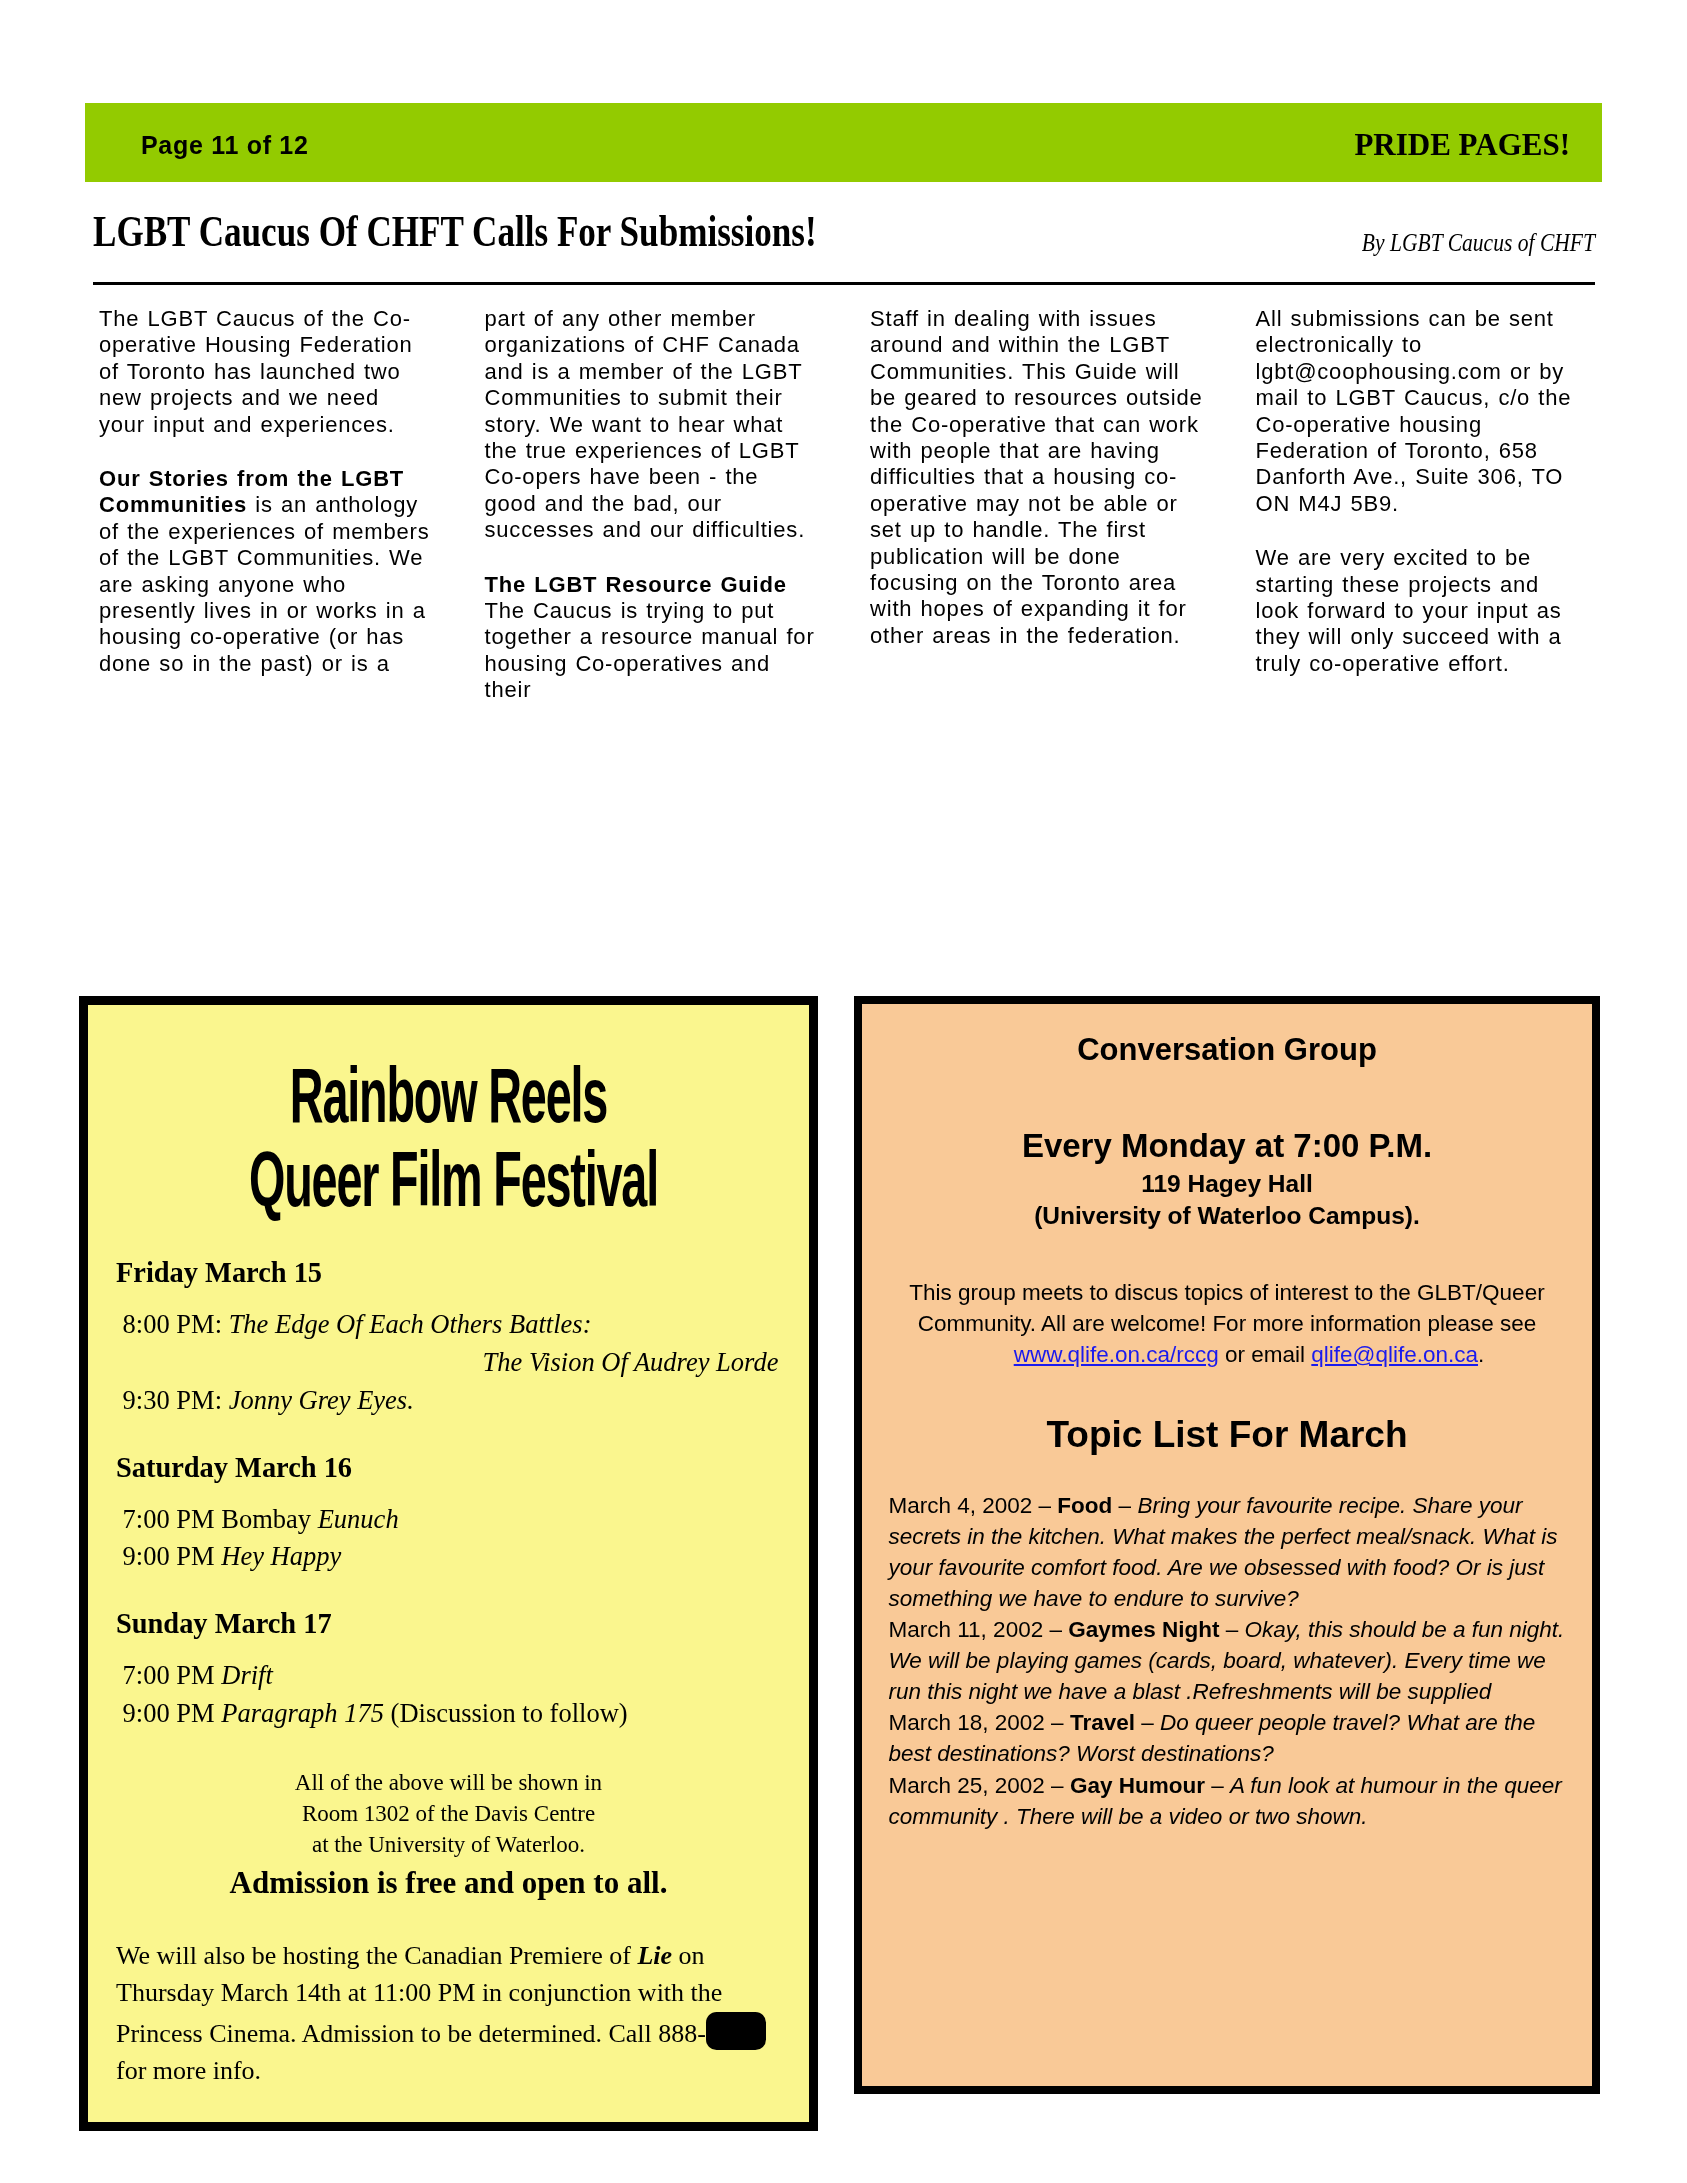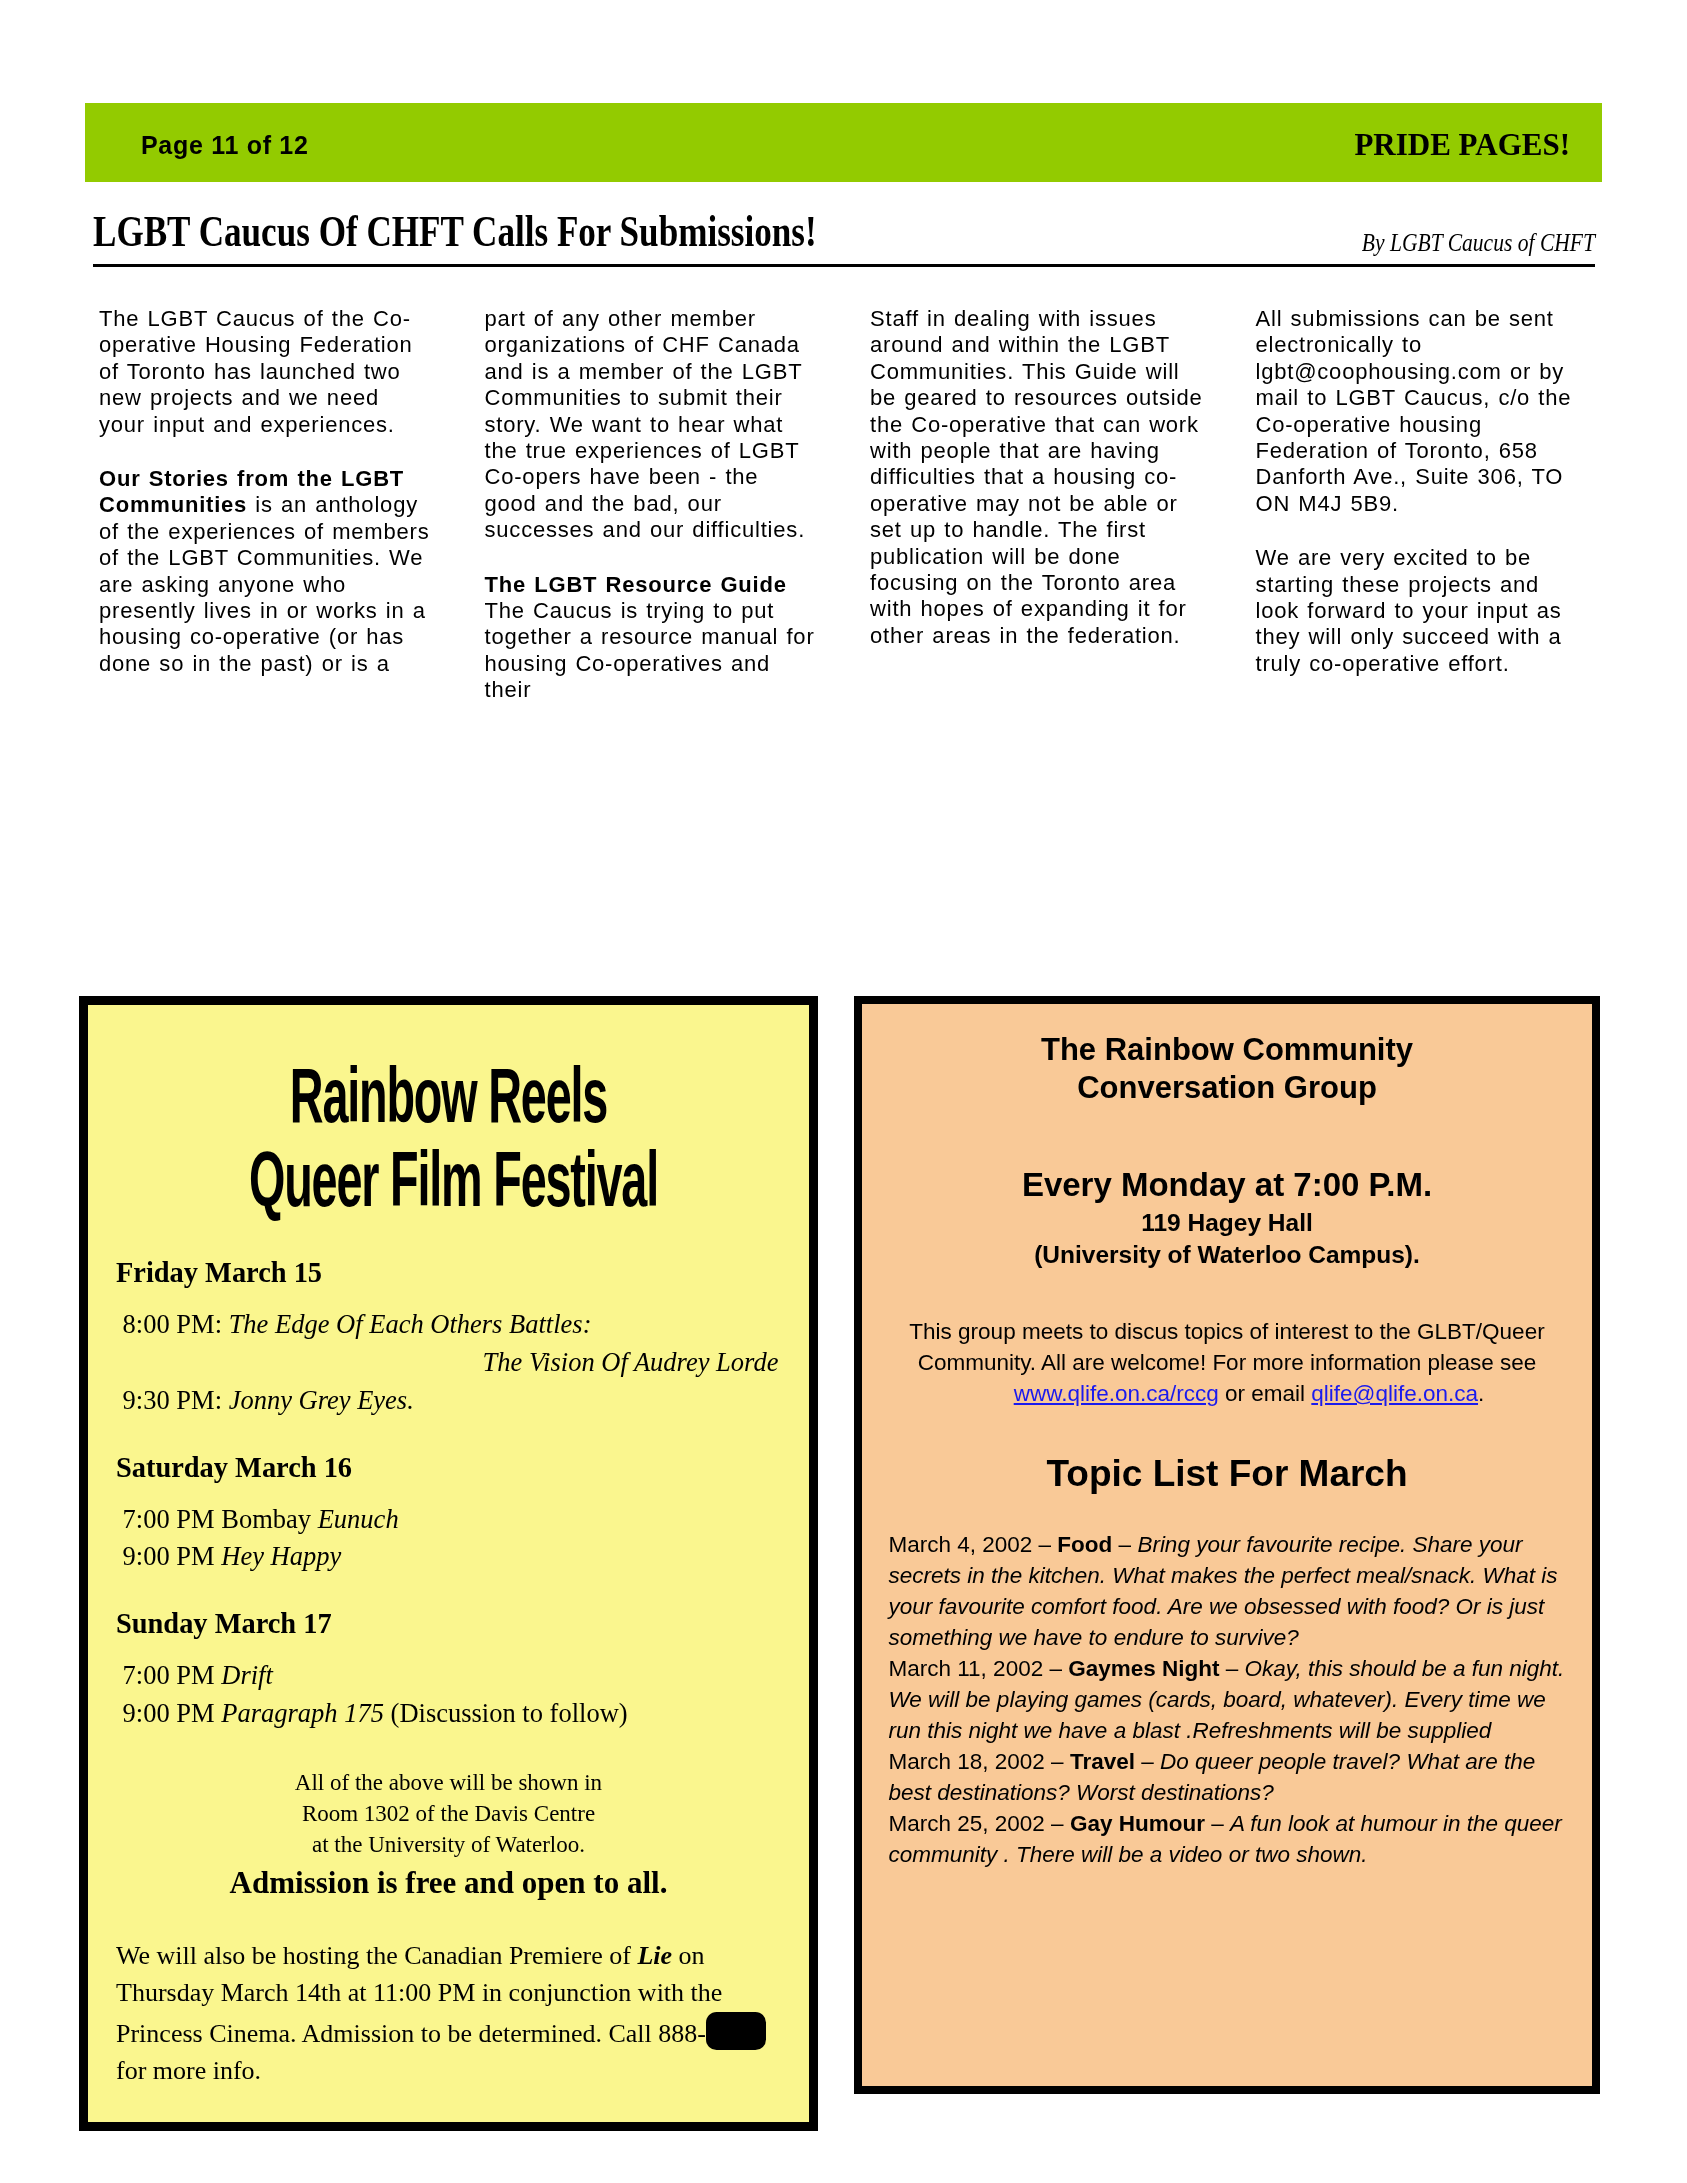--- a/index.html
+++ b/index.html
@@ -9,21 +9,21 @@
   
   .header-bar{position:absolute;left:85px;top:103px;width:1517px;height:79px;
               display:flex;align-items:center;justify-content:space-between;
               padding:5.3px 32px 0 56px;box-sizing:border-box;}
   .page-label{font-size:25px;font-weight:bold;letter-spacing:0.7px;}
   .brand{font-family:"Liberation Serif",serif;font-size:31px;font-weight:bold;white-space:nowrap;}
 
   
   .headline-row{position:absolute;left:93px;top:205px;width:1502px;
                 display:flex;justify-content:space-between;align-items:flex-end;
-                border-bottom:3.3px solid #000;padding-bottom:7px;}
+                border-bottom:3.3px solid #000;padding-bottom:25px;}
   .headline{font-family:"Liberation Serif",serif;font-weight:bold;font-size:45px;
             transform:scaleX(0.78);transform-origin:left bottom;white-space:nowrap;}
   .byline{font-family:"Liberation Serif",serif;font-style:italic;font-size:24.5px;
           transform:scaleX(0.88);transform-origin:right bottom;white-space:nowrap;}
 
   
   .columns{position:absolute;left:99px;top:306px;width:1489px;display:flex;gap:53px;}
   .col{flex:1;}
   .col p{margin:0 0 28px 0;font-size:22px;line-height:1.2;letter-spacing:0.8px;word-spacing:1.3px;}
   .b{font-weight:bold;}
@@ -113,21 +113,20 @@
       <div>All of the above will be shown in</div>
       <div>Room 1302 of the Davis Centre</div>
       <div>at the University of Waterloo.</div>
     </div>
     <div class="admission">Admission is free and open to all.</div>
     <div class="premiere"><span class="">We will also be hosting the Canadian Premiere of </span><span class="b i">Lie</span><span class=""> on Thursday March 14th at 11:00 PM in conjunction with the Princess Cinema.  Admission to be determined. Call 888-</span><span class="redact" style="background: rgb(0, 0, 0);"></span><span class=""> for more info.</span></div>
   </div>
 
   <div class="conversation-box" style="background: rgb(249, 201, 151);">
     <div class="conv-title">
-      <div>The Rainbow Community</div>
       <div>Conversation Group</div>
     </div>
     <div class="meet-time">Every Monday at 7:00 P.M.</div>
     <div class="meet-loc">
       <div>119 Hagey Hall</div>
       <div>(University of Waterloo Campus).</div>
     </div>
     <div class="conv-intro"><span class="">This group meets to discus topics of interest to the GLBT/Queer Community.  All are welcome!   For more information please see </span><span class="lnk" style="color: rgb(26, 26, 238); margin-left: 44px;">www.qlife.on.ca/rccg</span><span class=""> or email </span><span class="lnk" style="color: rgb(26, 26, 238);">qlife@qlife.on.ca</span><span class="">.</span></div>
     <div class="topics-h">Topic List For March</div>
     <div class="topic-list">

